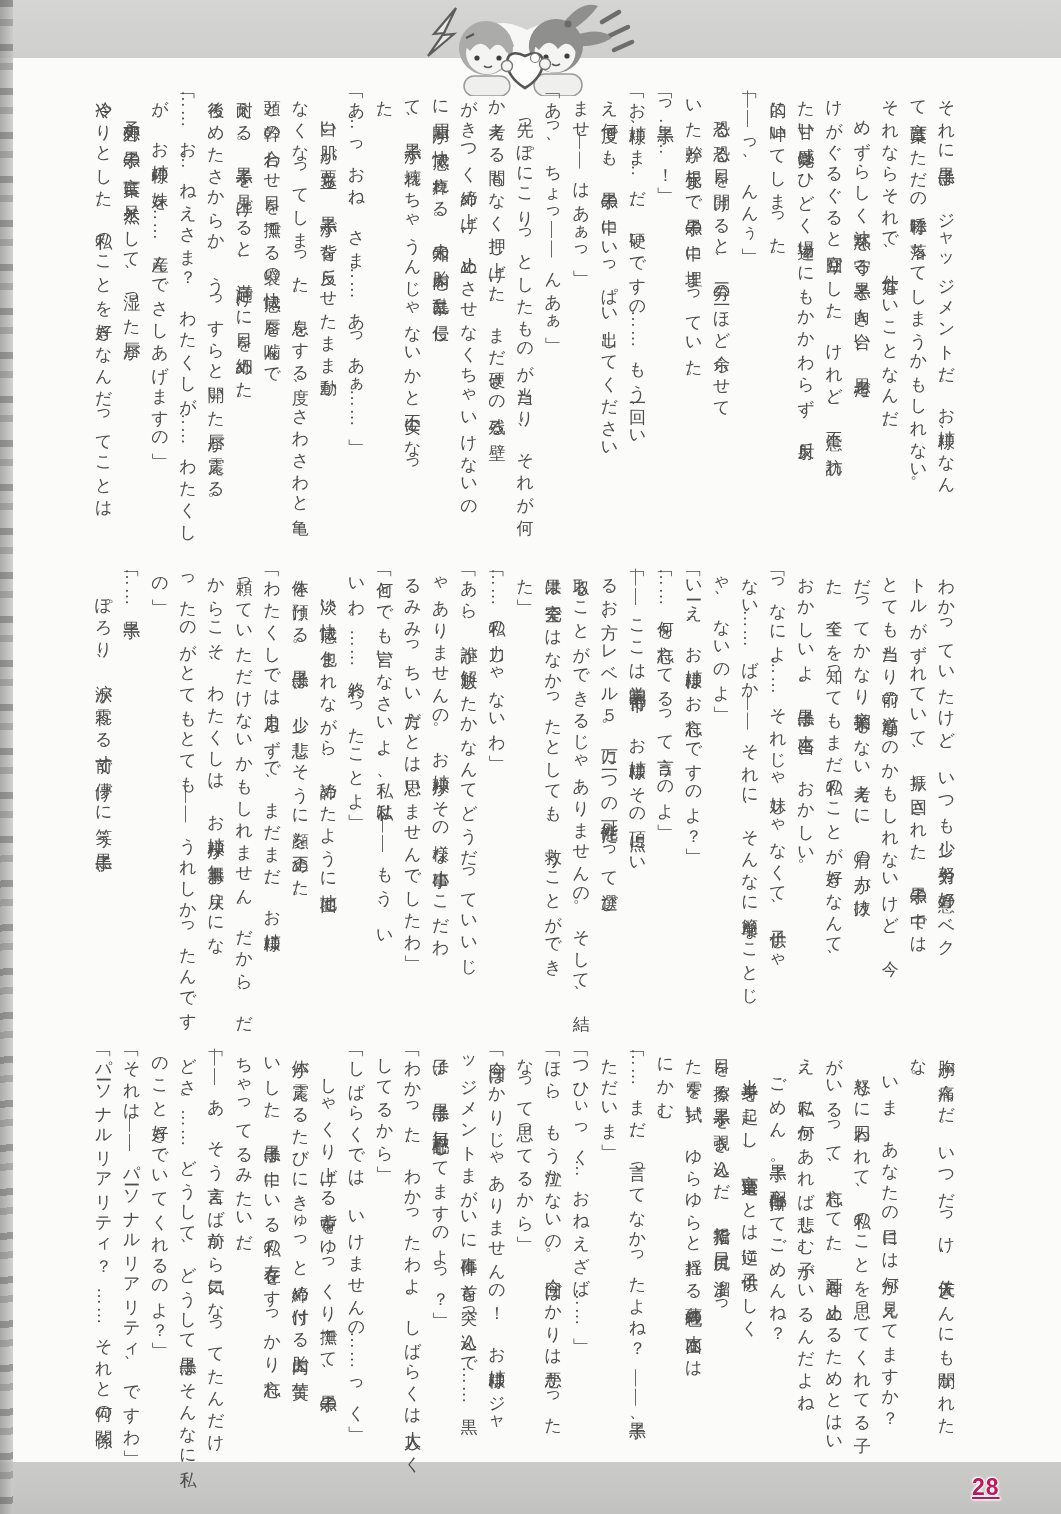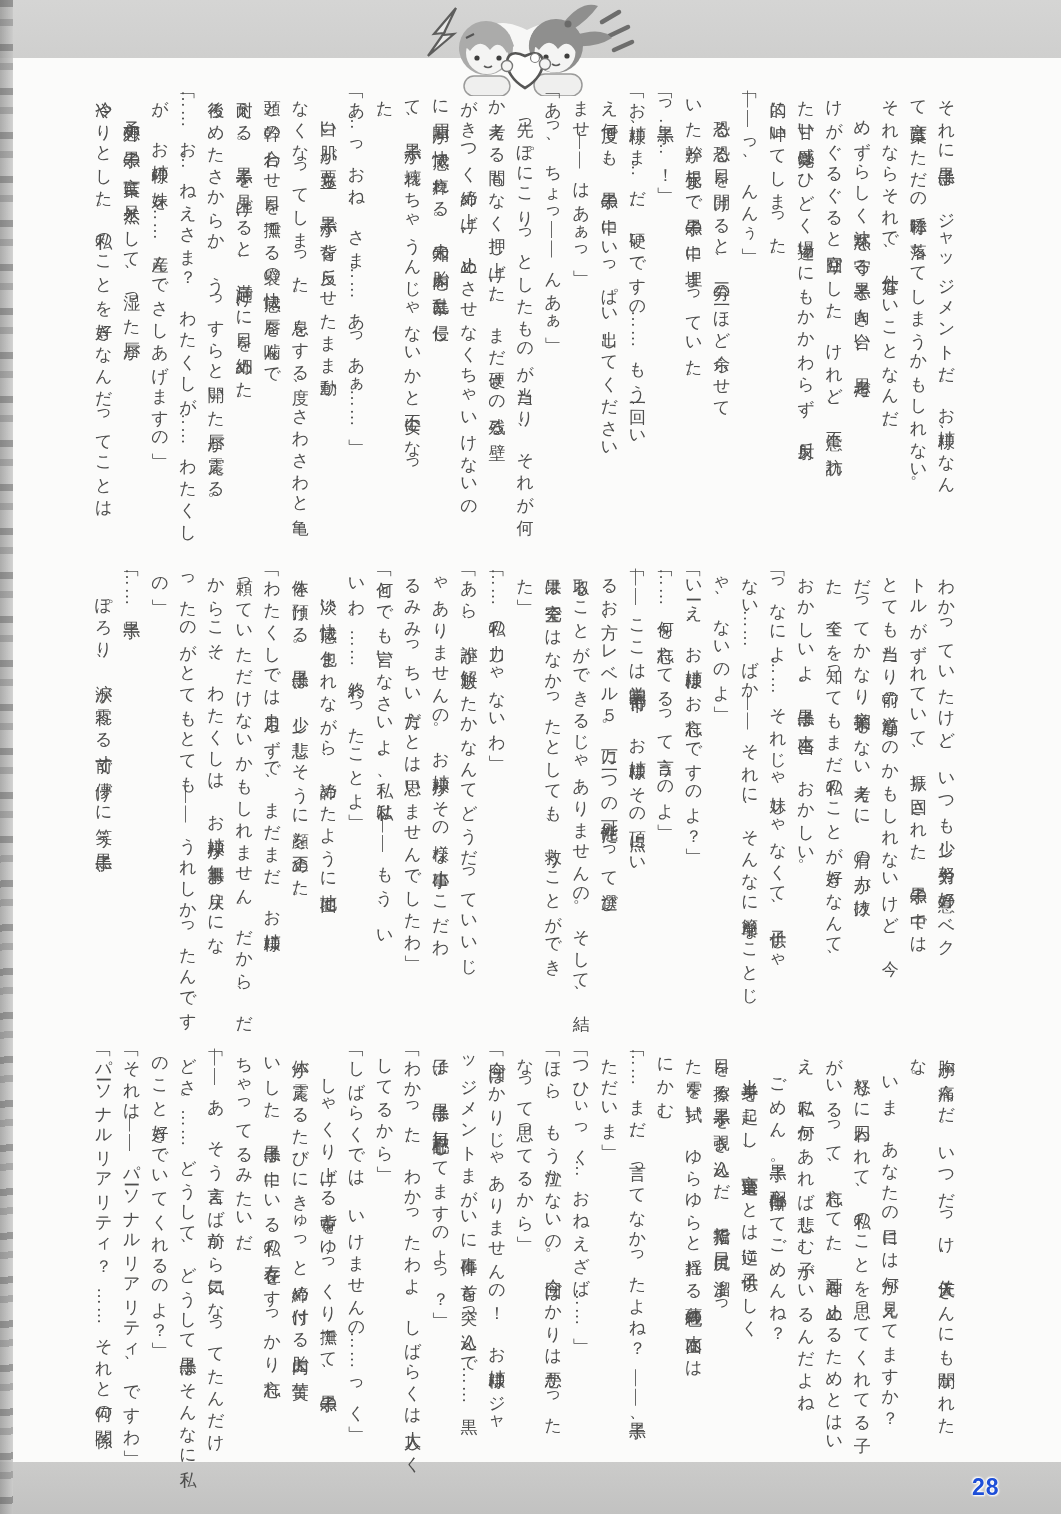--- a/index.html
+++ b/index.html
@@ -46,23 +46,24 @@
   .vblock.b2{top:566px;}
   .vblock.b3{top:1046px;}
   .illustration{
     position:absolute;left:406px;top:0px;width:242px;height:96px;
   }
   .page-number{
     position:absolute;left:972px;top:1474px;
     font-family:"Liberation Sans","DejaVu Sans",sans-serif;
     font-weight:bold;
     font-size:23px;
-    color:#1d4ed8;
+    color:#be185d;
     letter-spacing:1px;
     text-shadow:0 0 2px #fff,0 0 3px #fff,1px 1px 2px #fff,-1px -1px 2px #fff;
+    text-decoration:underline;
   }
 </style>
 </head>
 <body>
 
 <div class="screen">
 
   <div class="band-top"></div>
   <div class="band-bottom"></div>
   <div class="edge-texture"></div>

